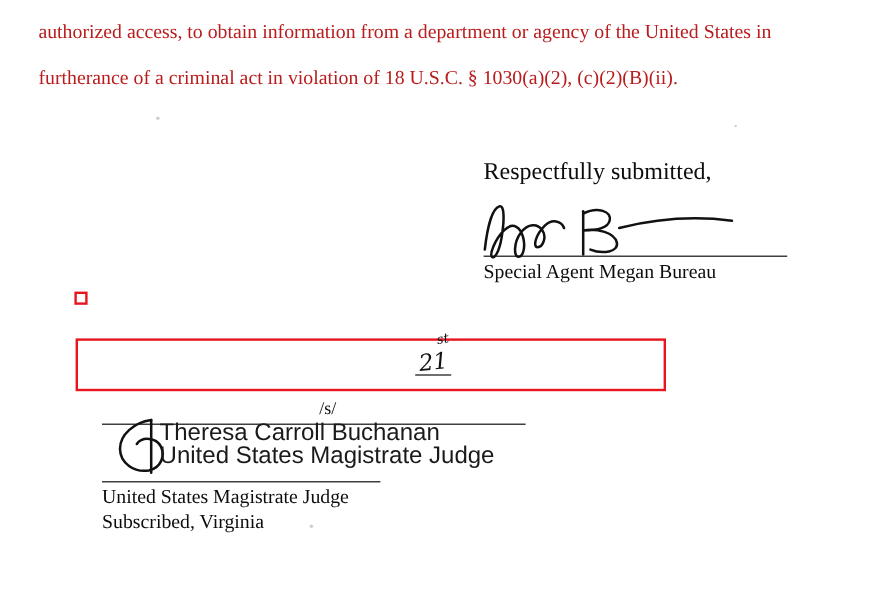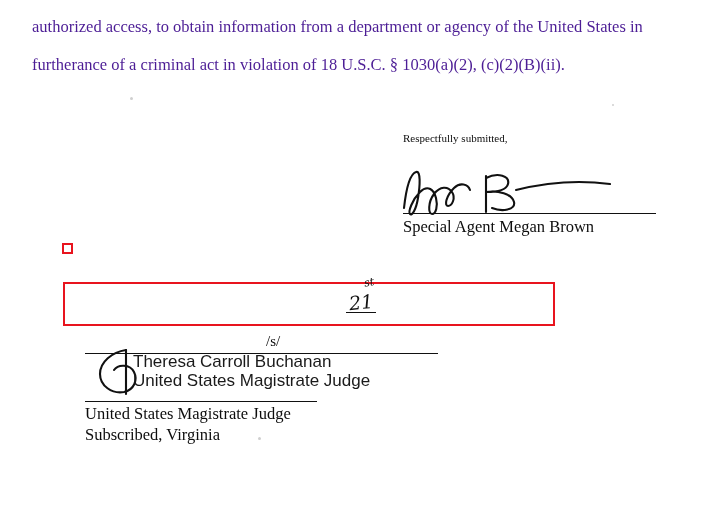--- a/index.html
+++ b/index.html
@@ -20,31 +20,31 @@
     inset: 0;
   }
   
   .body-text {
     position: absolute;
     left: 32px;
     top: 8px;
     width: 664px;
     font-size: 16.5px;
     line-height: 38px;
-    color: #4c1d95;
+    color: #b91c1c;
   }
   .body-line {
     white-space: nowrap;
   }
   
   .resp {
     position: absolute;
     left: 403px;
     top: 132px;
-    font-size: 11px;
+    font-size: 20px;
   }
   
   .sig-wrap {
     position: absolute;
     left: 398px;
     top: 160px;
     width: 270px;
     height: 62px;
   }
   .sig-line {
@@ -134,21 +134,21 @@
     left: 85px;
     top: 353px;
     width: 353px;
     border-bottom: 1.4px solid #111;
   }
   .judge-typed {
     position: absolute;
     left: 133px;
     top: 352px;
     font-family: "Liberation Sans", sans-serif;
-    font-size: 17px;
+    font-size: 20px;
     line-height: 19px;
     color: #1a1a1a;
   }
   .judge-scribble {
     position: absolute;
     left: 96px;
     top: 348px;
     width: 70px;
     height: 48px;
   }
@@ -189,21 +189,21 @@
       <g fill="none" stroke="#111" stroke-width="2.1" stroke-linecap="round">
         <path d="M6,48 C8,30 12,14 18,12 C23,10 22,26 20,38 C18,50 14,56 12,54 C10,52 14,40 22,32 C30,24 36,30 38,38 C40,46 38,54 34,54 C30,54 30,42 36,34 C42,26 50,26 54,32 C58,38 54,46 50,46 C46,46 48,36 56,28 C62,22 70,24 72,30"></path>
         <path d="M88,16 C88,32 88,44 88,52"></path>
         <path d="M88,18 C100,12 112,16 110,24 C108,32 94,32 88,32 C100,30 114,34 116,42 C118,50 104,52 94,48"></path>
         <path d="M118,30 C150,22 182,20 212,24"></path>
       </g>
     </svg>
   </div>
   <div class="sig-line"></div>
   <div class="agent-name">
-    <div>Special Agent Megan Brown</div>
+    <div>Special Agent Megan Bureau</div>
   </div>
 
   <div class="red-marker"></div>
 
   <div class="red-box"></div>
 
   <div class="day-underline"></div>
   <div class="handwrite-day">21</div>
   <div class="handwrite-sup">st</div>
 

